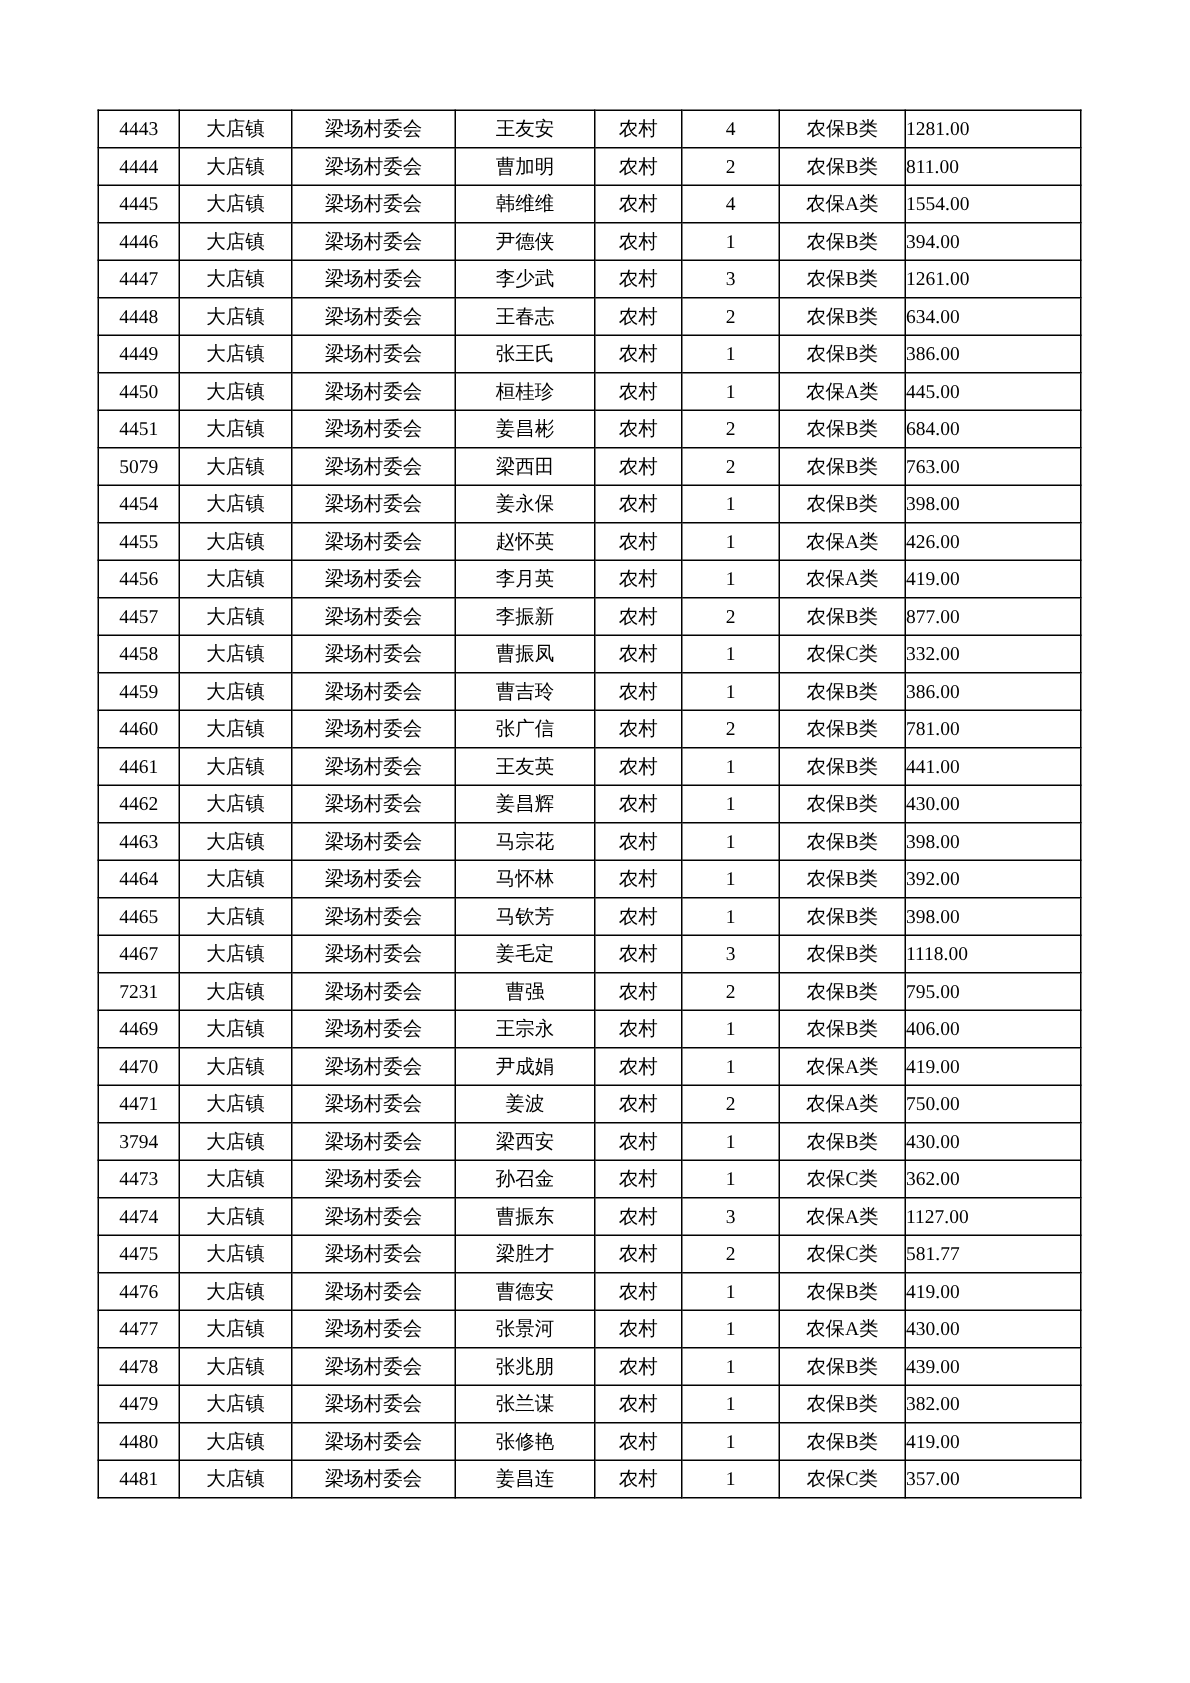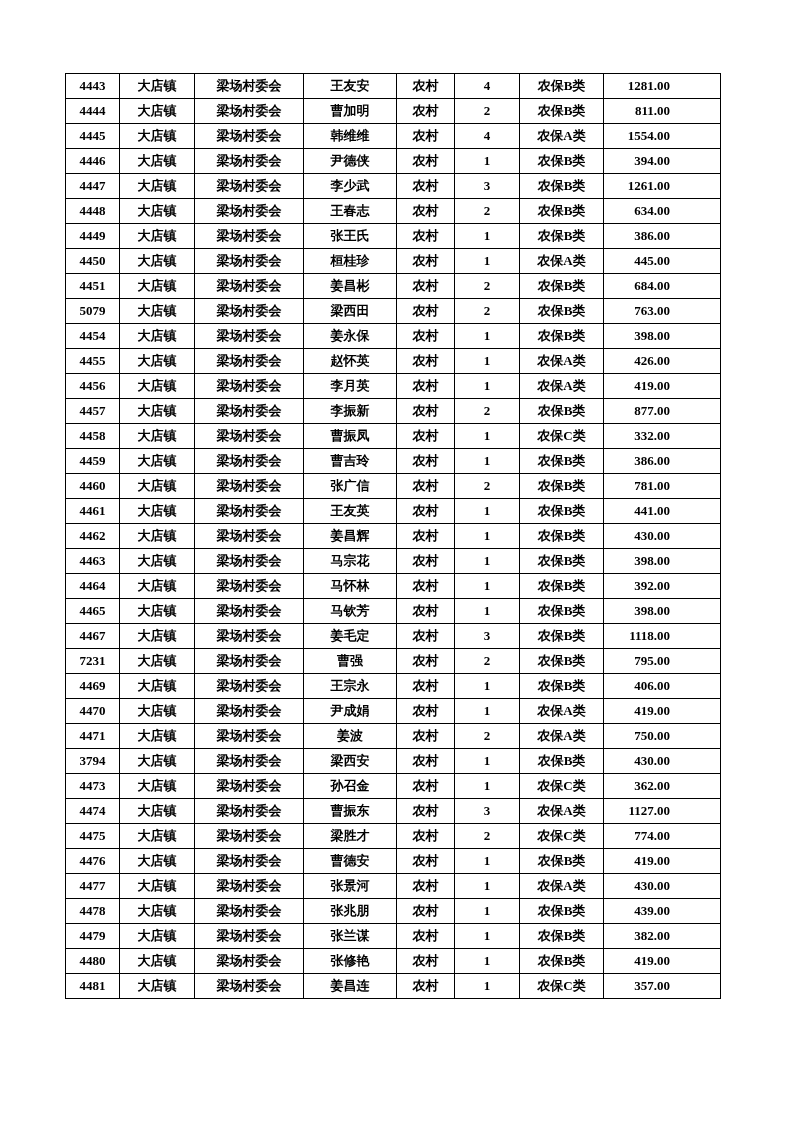--- a/index.html
+++ b/index.html
@@ -16,42 +16,41 @@
     color: #000;
   }
   .sheet {
     position: absolute;
     left: 65px;
     top: 73px;
   }
   table.data-table {
     border-collapse: collapse;
     table-layout: fixed;
-    font-weight: bold;
   }
   .data-table td {
     border: 1px solid #000;
     height: 24px;
     font-size: 13px;
     line-height: 24px;
     text-align: center;
     padding: 0;
     white-space: nowrap;
     overflow: hidden;
   }
   col.col-serial  { width: 54px;  }
   col.col-town    { width: 75px;  }
   col.col-village { width: 109px; }
   col.col-name    { width: 93px;  }
   col.col-residence { width: 58px; }
   col.col-count   { width: 65px;  }
   col.col-insurance { width: 84px; }
   col.col-amount  { width: 117px; }
   .data-table td.cell-amount {
-    text-align: right;
+    text-align: left;
     padding-right: 50px;
   }
 </style>
 </head>
 <body>
 
 <div class="sheet">
   <table class="data-table">
     <colgroup>
       <col class="col-serial">
@@ -365,21 +364,21 @@
           <td class="cell-amount">1127.00</td>
         </tr>
         <tr>
           <td class="cell-serial">4475</td>
           <td class="cell-town">大店镇</td>
           <td class="cell-village">梁场村委会</td>
           <td class="cell-name">梁胜才</td>
           <td class="cell-residence">农村</td>
           <td class="cell-count">2</td>
           <td class="cell-insurance">农保C类</td>
-          <td class="cell-amount">774.00</td>
+          <td class="cell-amount">581.77</td>
         </tr>
         <tr>
           <td class="cell-serial">4476</td>
           <td class="cell-town">大店镇</td>
           <td class="cell-village">梁场村委会</td>
           <td class="cell-name">曹德安</td>
           <td class="cell-residence">农村</td>
           <td class="cell-count">1</td>
           <td class="cell-insurance">农保B类</td>
           <td class="cell-amount">419.00</td>

